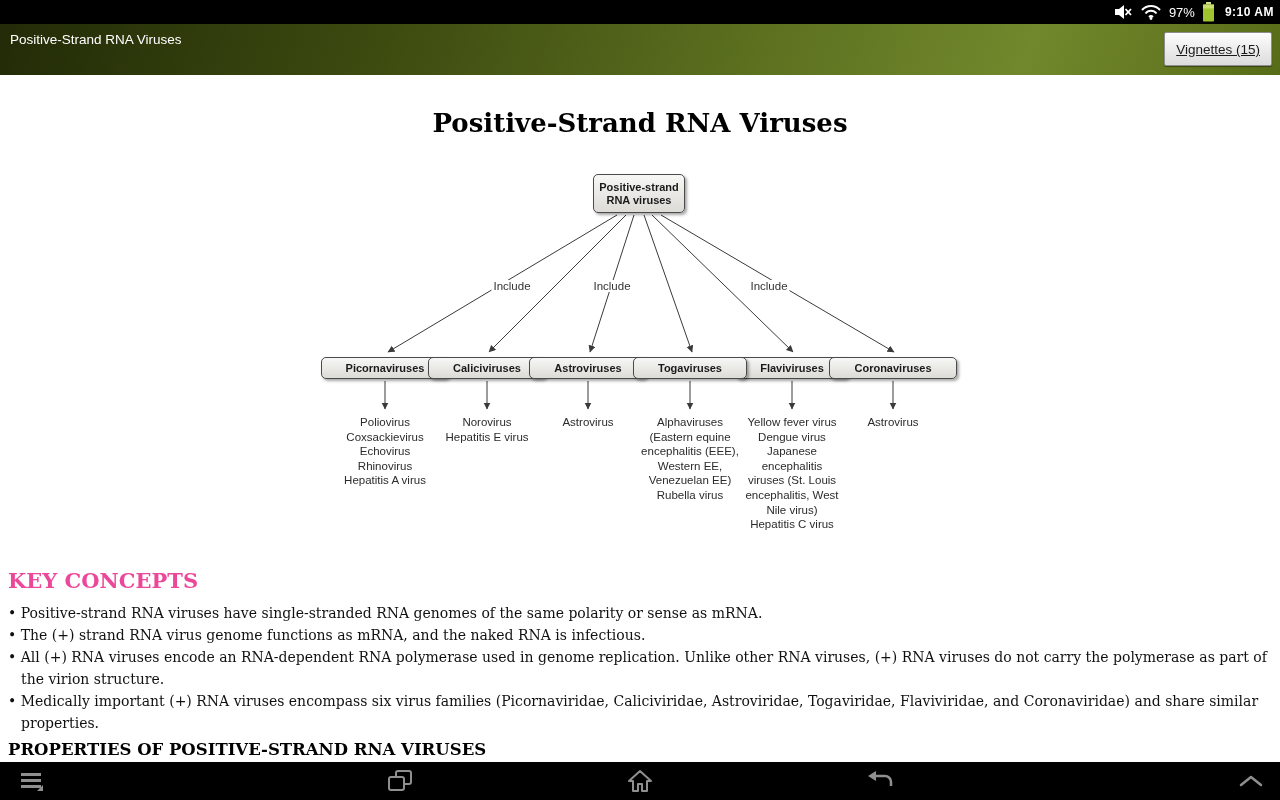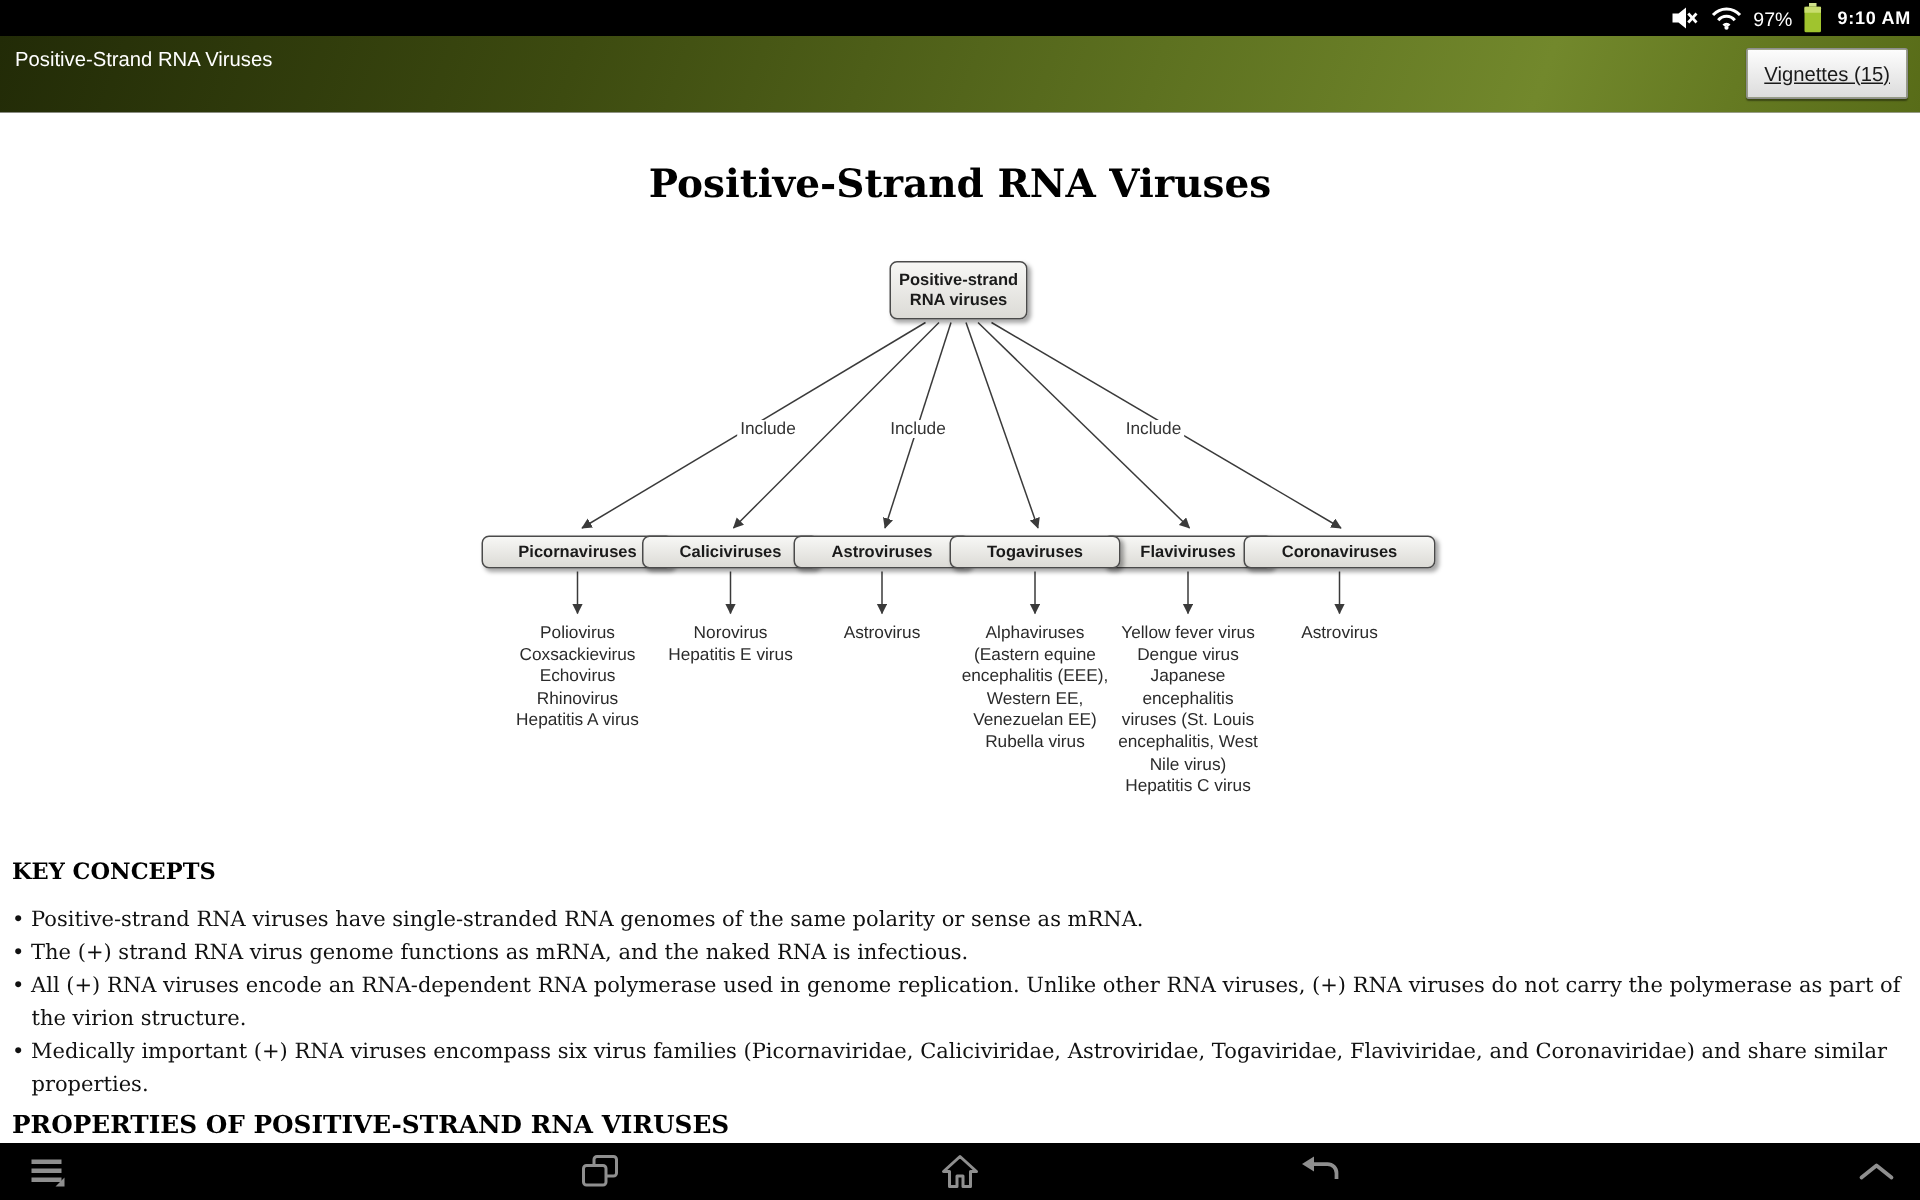--- a/index.html
+++ b/index.html
@@ -64,22 +64,22 @@
   .family-box {
     position:static; display:inline-block; padding:4px 24px; min-width:70px;
   }
   .family-members {
     margin-top:36px; font-size:11.5px; line-height:14.6px;
     color:#2b2b2b; white-space:pre-line;
   }
 
   
   .key-concepts-heading {
-    margin:30px 0 0 8px; color:#000000;
-    font-family:"DejaVu Serif", serif; font-weight:bold; font-size:15px; line-height:24px;
+    margin:30px 0 0 8px; color:#ec4899;
+    font-family:"DejaVu Serif", serif; font-weight:bold; font-size:21px; line-height:24px;
   }
   .bullets {
     margin:9px 8px 0; color:#111;
     font-family:"DejaVu Serif", serif; font-size:14px; line-height:22px;
   }
   .bullet { padding-left:13px; text-indent:-13px; }
   .properties-heading {
     margin:6px 0 0 8px; color:#000;
     font-family:"DejaVu Serif", serif; font-weight:bold; font-size:16.5px; line-height:20px;
   }

